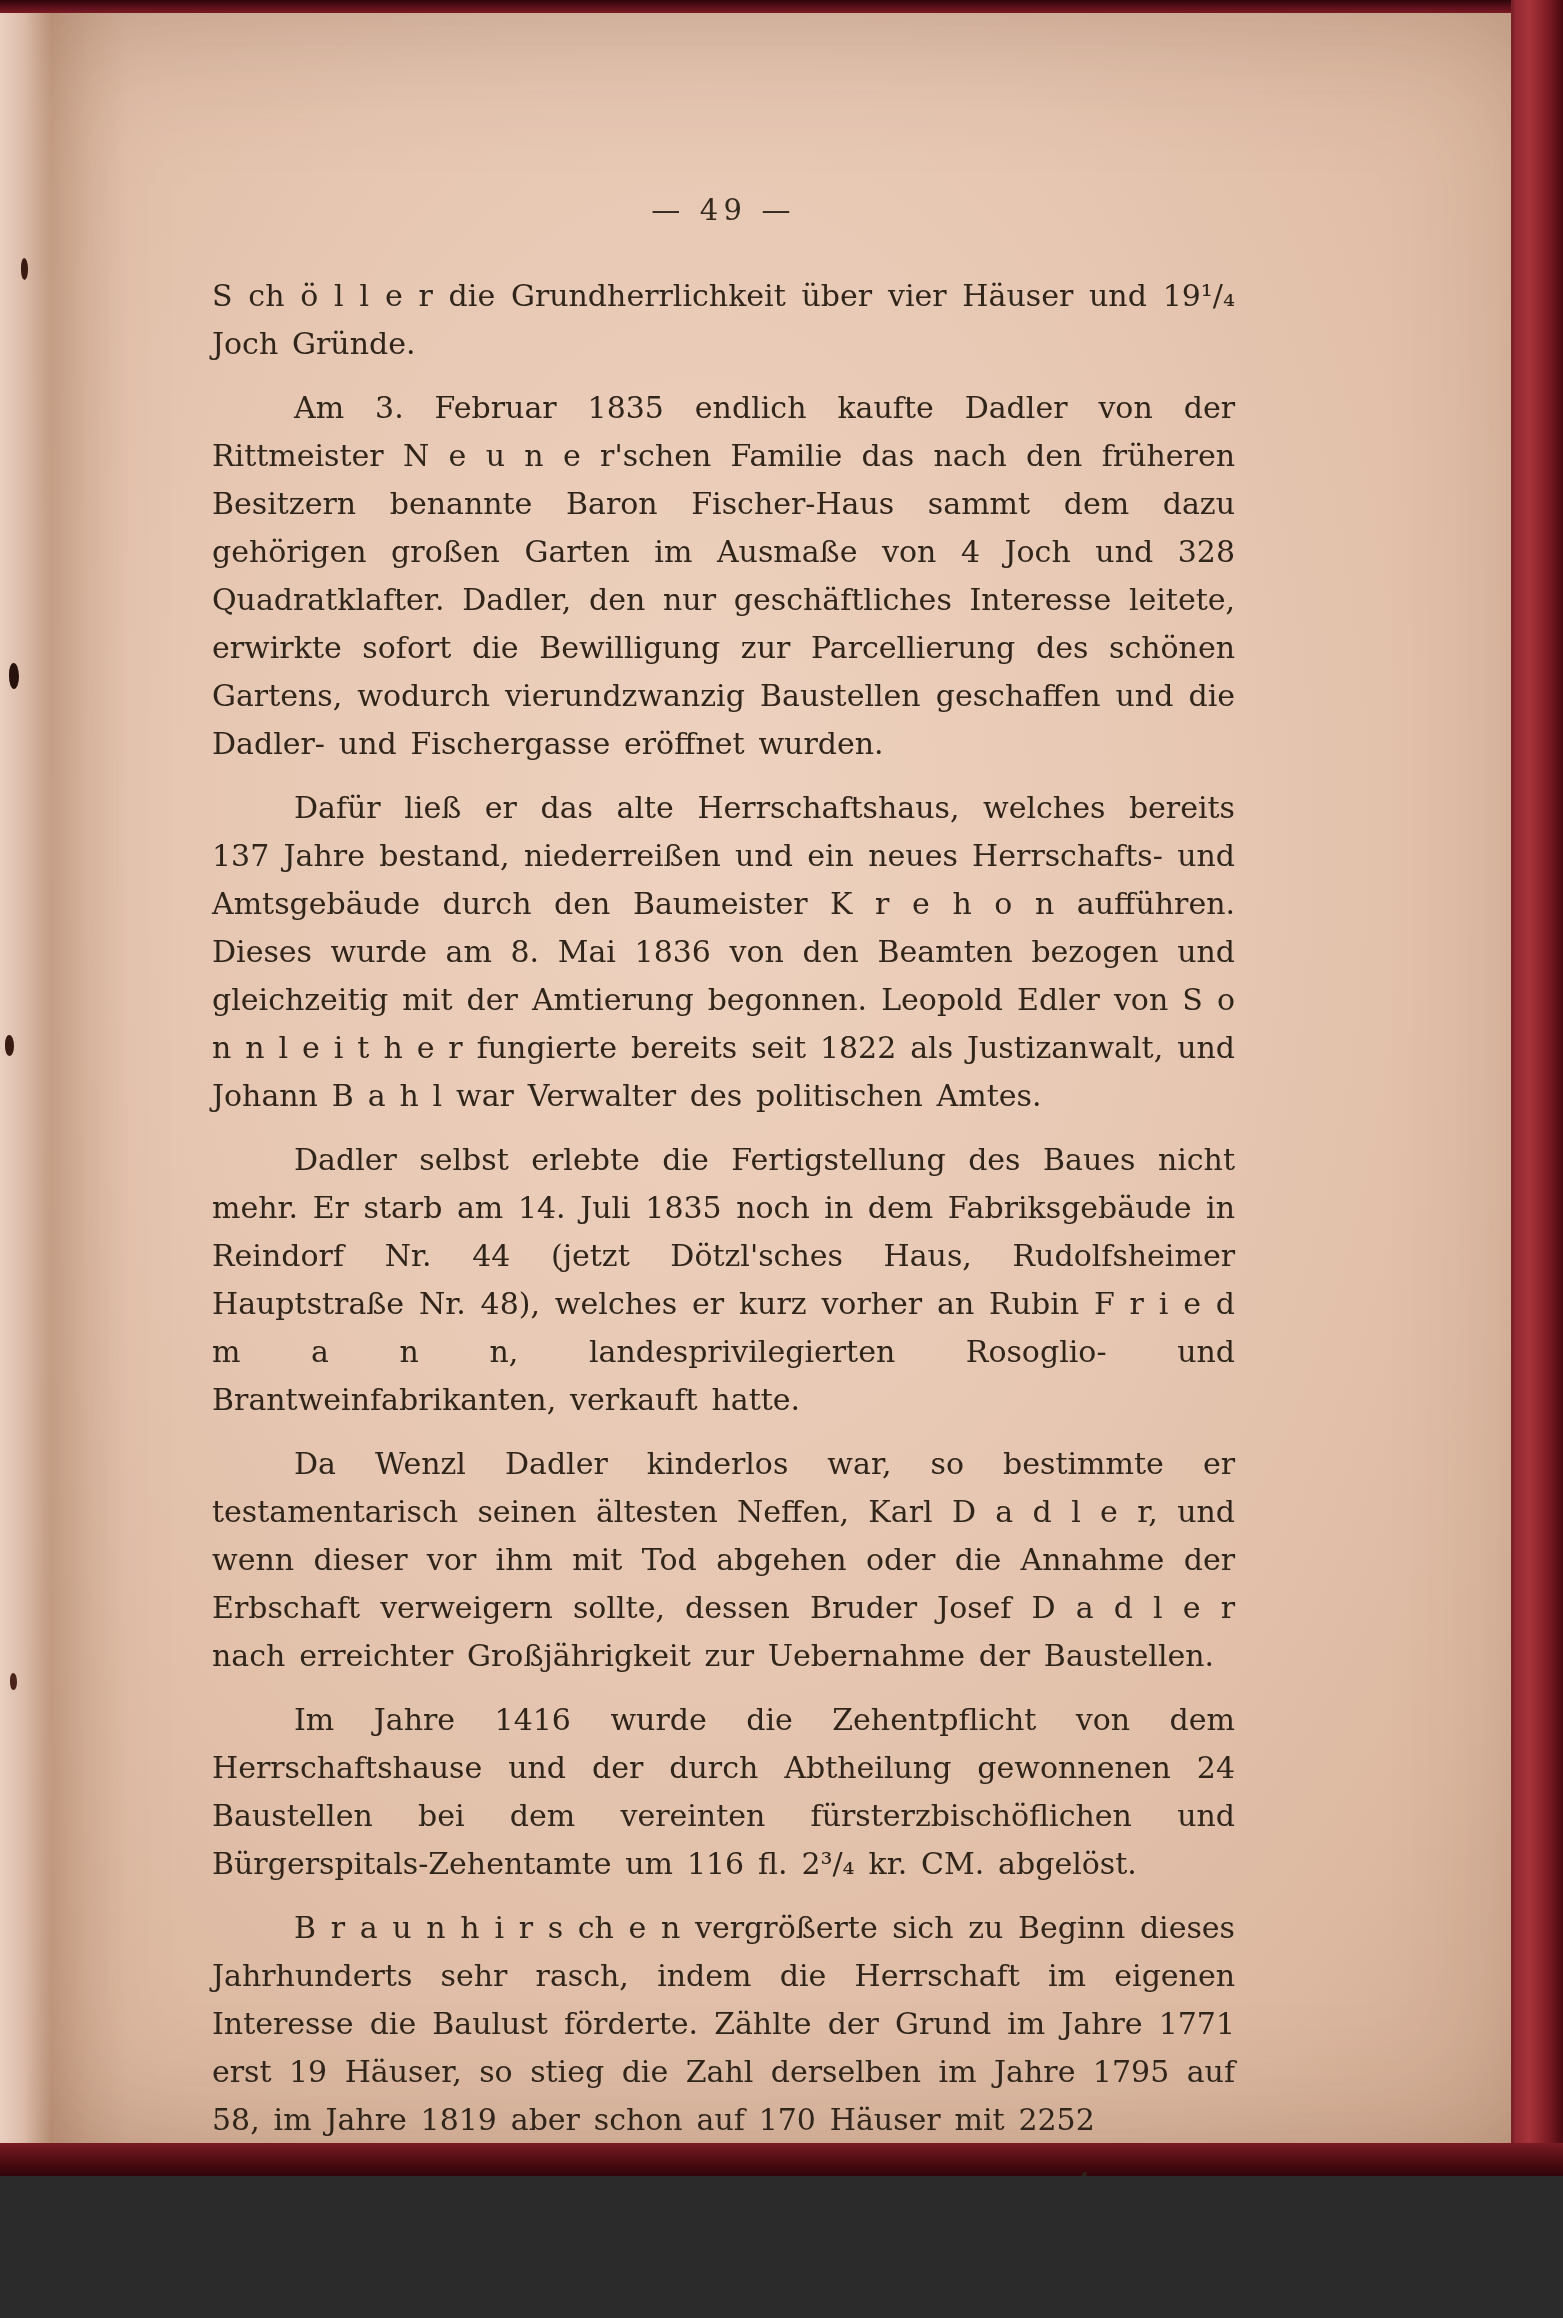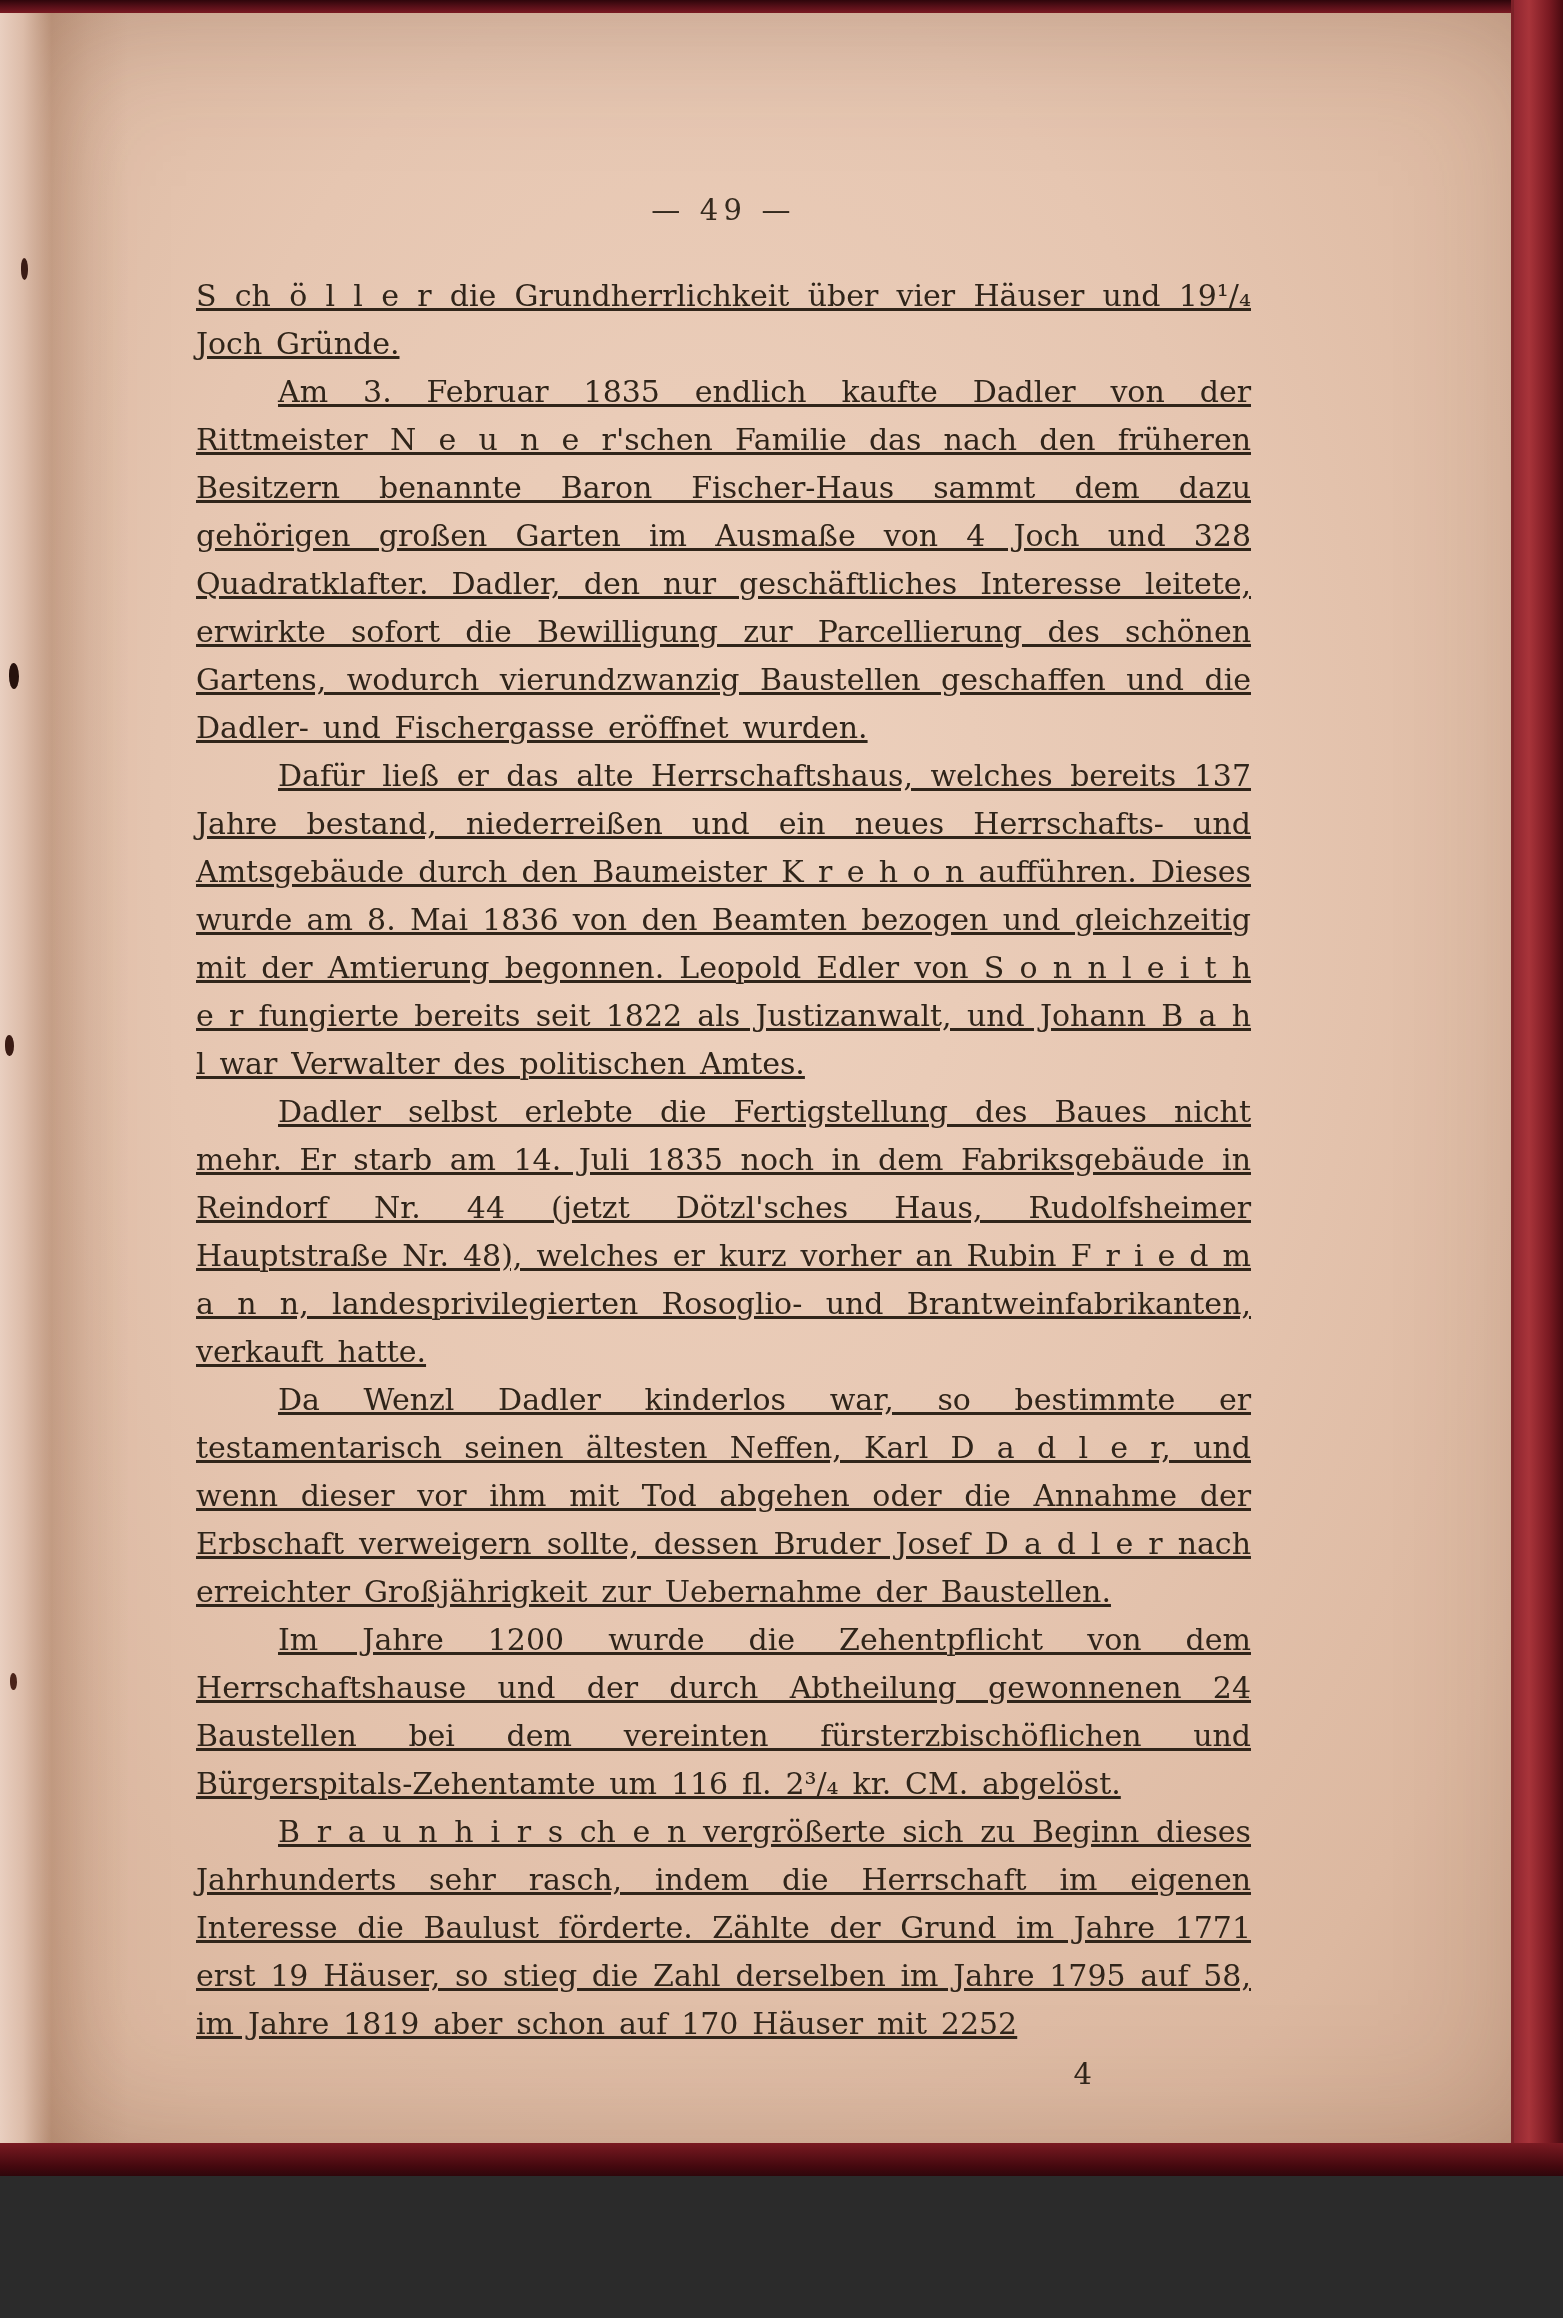--- a/index.html
+++ b/index.html
@@ -67,27 +67,26 @@
     color: #2f2419;
   }
   .page-number {
     text-align: center;
     font-size: 29px;
     letter-spacing: 5.2px;
     margin: 0 0 45px 0;
     color: #352a1e;
   }
   .text-block .para {
-    margin: 0;
+    margin: 16px;
     font-size: 30px;
     line-height: 48px;
     text-align: justify;
     word-spacing: 4.3px;
     color: #30251a;
-    text-decoration: underline;
   }
   .text-block .para.indent {
     text-indent: 82px;
   }
   .signature-row {
     text-align: right;
     padding-right: 159px;
     font-size: 29px;
     line-height: 48px;
     margin-top: 1.7px;
@@ -112,21 +111,21 @@
 
   <div class="content">
     <div class="page-number">— 49 —</div>
 
     <div class="text-block">
         <p class="para">S ch ö l l e r die Grundherrlichkeit über vier Häuser und 19¹/₄ Joch Gründe.</p>
         <p class="para indent">Am 3. Februar 1835 endlich kaufte Dadler von der Rittmeister N e u n e r'schen Familie das nach den früheren Besitzern benannte Baron Fischer-Haus sammt dem dazu gehörigen großen Garten im Ausmaße von 4 Joch und 328 Quadratklafter. Dadler, den nur geschäftliches Interesse leitete, erwirkte sofort die Bewilligung zur Parcellierung des schönen Gartens, wodurch vierundzwanzig Baustellen geschaffen und die Dadler- und Fischergasse eröffnet wurden.</p>
         <p class="para indent">Dafür ließ er das alte Herrschaftshaus, welches bereits 137 Jahre bestand, niederreißen und ein neues Herrschafts- und Amtsgebäude durch den Baumeister K r e h o n aufführen. Dieses wurde am 8. Mai 1836 von den Beamten bezogen und gleichzeitig mit der Amtierung begonnen. Leopold Edler von S o n n l e i t h e r fungierte bereits seit 1822 als Justizanwalt, und Johann B a h l war Verwalter des politischen Amtes.</p>
         <p class="para indent">Dadler selbst erlebte die Fertigstellung des Baues nicht mehr. Er starb am 14. Juli 1835 noch in dem Fabriksgebäude in Reindorf Nr. 44 (jetzt Dötzl'sches Haus, Rudolfsheimer Hauptstraße Nr. 48), welches er kurz vorher an Rubin F r i e d m a n n, landesprivilegierten Rosoglio- und Brantweinfabrikanten, verkauft hatte.</p>
         <p class="para indent">Da Wenzl Dadler kinderlos war, so bestimmte er testamentarisch seinen ältesten Neffen, Karl D a d l e r, und wenn dieser vor ihm mit Tod abgehen oder die Annahme der Erbschaft verweigern sollte, dessen Bruder Josef D a d l e r nach erreichter Großjährigkeit zur Uebernahme der Baustellen.</p>
-        <p class="para indent">Im Jahre 1200 wurde die Zehentpflicht von dem Herrschaftshause und der durch Abtheilung gewonnenen 24 Baustellen bei dem vereinten fürsterzbischöflichen und Bürgerspitals-Zehentamte um 116 fl. 2³/₄ kr. CM. abgelöst.</p>
+        <p class="para indent">Im Jahre 1416 wurde die Zehentpflicht von dem Herrschaftshause und der durch Abtheilung gewonnenen 24 Baustellen bei dem vereinten fürsterzbischöflichen und Bürgerspitals-Zehentamte um 116 fl. 2³/₄ kr. CM. abgelöst.</p>
         <p class="para indent">B r a u n h i r s ch e n vergrößerte sich zu Beginn dieses Jahrhunderts sehr rasch, indem die Herrschaft im eigenen Interesse die Baulust förderte. Zählte der Grund im Jahre 1771 erst 19 Häuser, so stieg die Zahl derselben im Jahre 1795 auf 58, im Jahre 1819 aber schon auf 170 Häuser mit 2252</p>
       </div>
 
     <div class="signature-row">4</div>
   </div>
 
 </div>
 
 
 </body></html>

